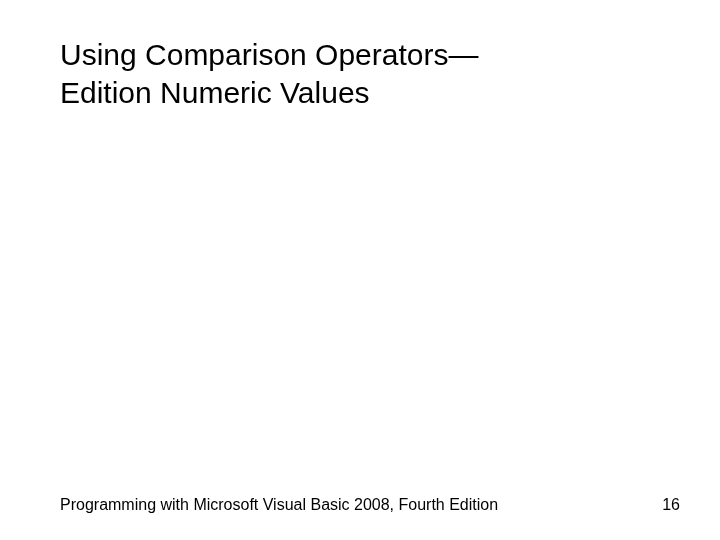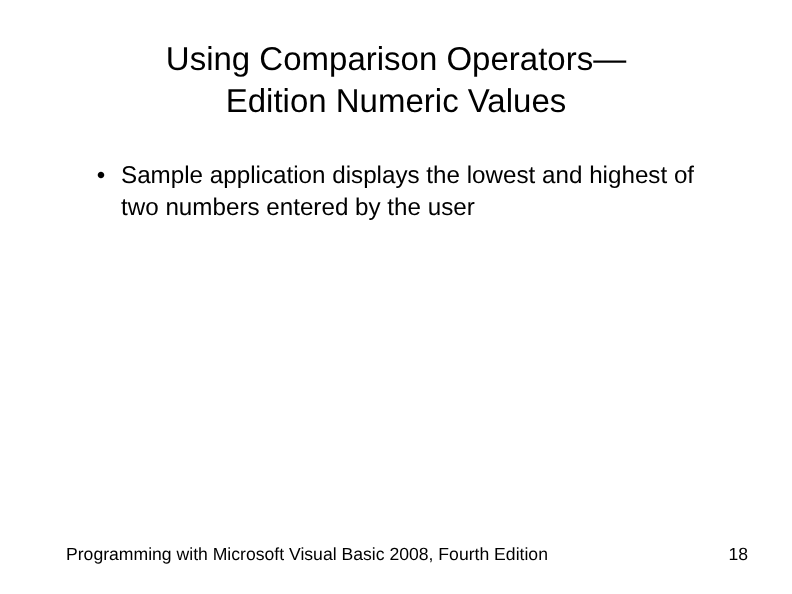--- a/index.html
+++ b/index.html
@@ -1,37 +1,32 @@
 <!DOCTYPE html>
 <html><head>
 <meta charset="utf-8">
 <style>
   * { margin: 0; padding: 0; box-sizing: border-box; }
   html, body { width: 720px; height: 540px; font-family: Arial, Helvetica, sans-serif; background: #fff; color: #000; }
   .slide { position: relative; width: 720px; height: 540px; padding: 30px 60px 40px 60px; }
-  .title { text-align: center; font-size: 30px; font-weight: 400; line-height: 1.25; margin-top: 6px; margin-bottom: 34px; }
+  .title { text-align: left; font-size: 30px; font-weight: 400; line-height: 1.25; margin-top: 6px; margin-bottom: 34px; }
   .bullets { list-style: none; padding-left: 28px; }
   .bullets li { position: relative; font-size: 22px; line-height: 1.3; padding-left: 22px; }
   .bullets li::before { content: "•"; position: absolute; left: 0; top: 0; font-size: 22px; }
   .footer { position: absolute; bottom: 26px; left: 60px; right: 40px; display: flex; justify-content: space-between; align-items: baseline; font-size: 16px; }
   .footer-text { }
   .page-num { }
 </style>
 </head>
 <body>
 
 <div class="slide">
   <h1 class="title">
     <span>Using Comparison Operators—</span><br>
     <span>Edition Numeric Values</span>
   </h1>
 
-  <ul class="bullets">
-    <li>
-      <span>Sample application displays the lowest and highest of two numbers entered by the user</span>
-    </li>
-  </ul>
 
   <div class="footer">
     <span class="footer-text">Programming with Microsoft Visual Basic 2008, Fourth Edition</span>
-    <span class="page-num">18</span>
+    <span class="page-num">16</span>
   </div>
 </div>
 
 </body></html>

